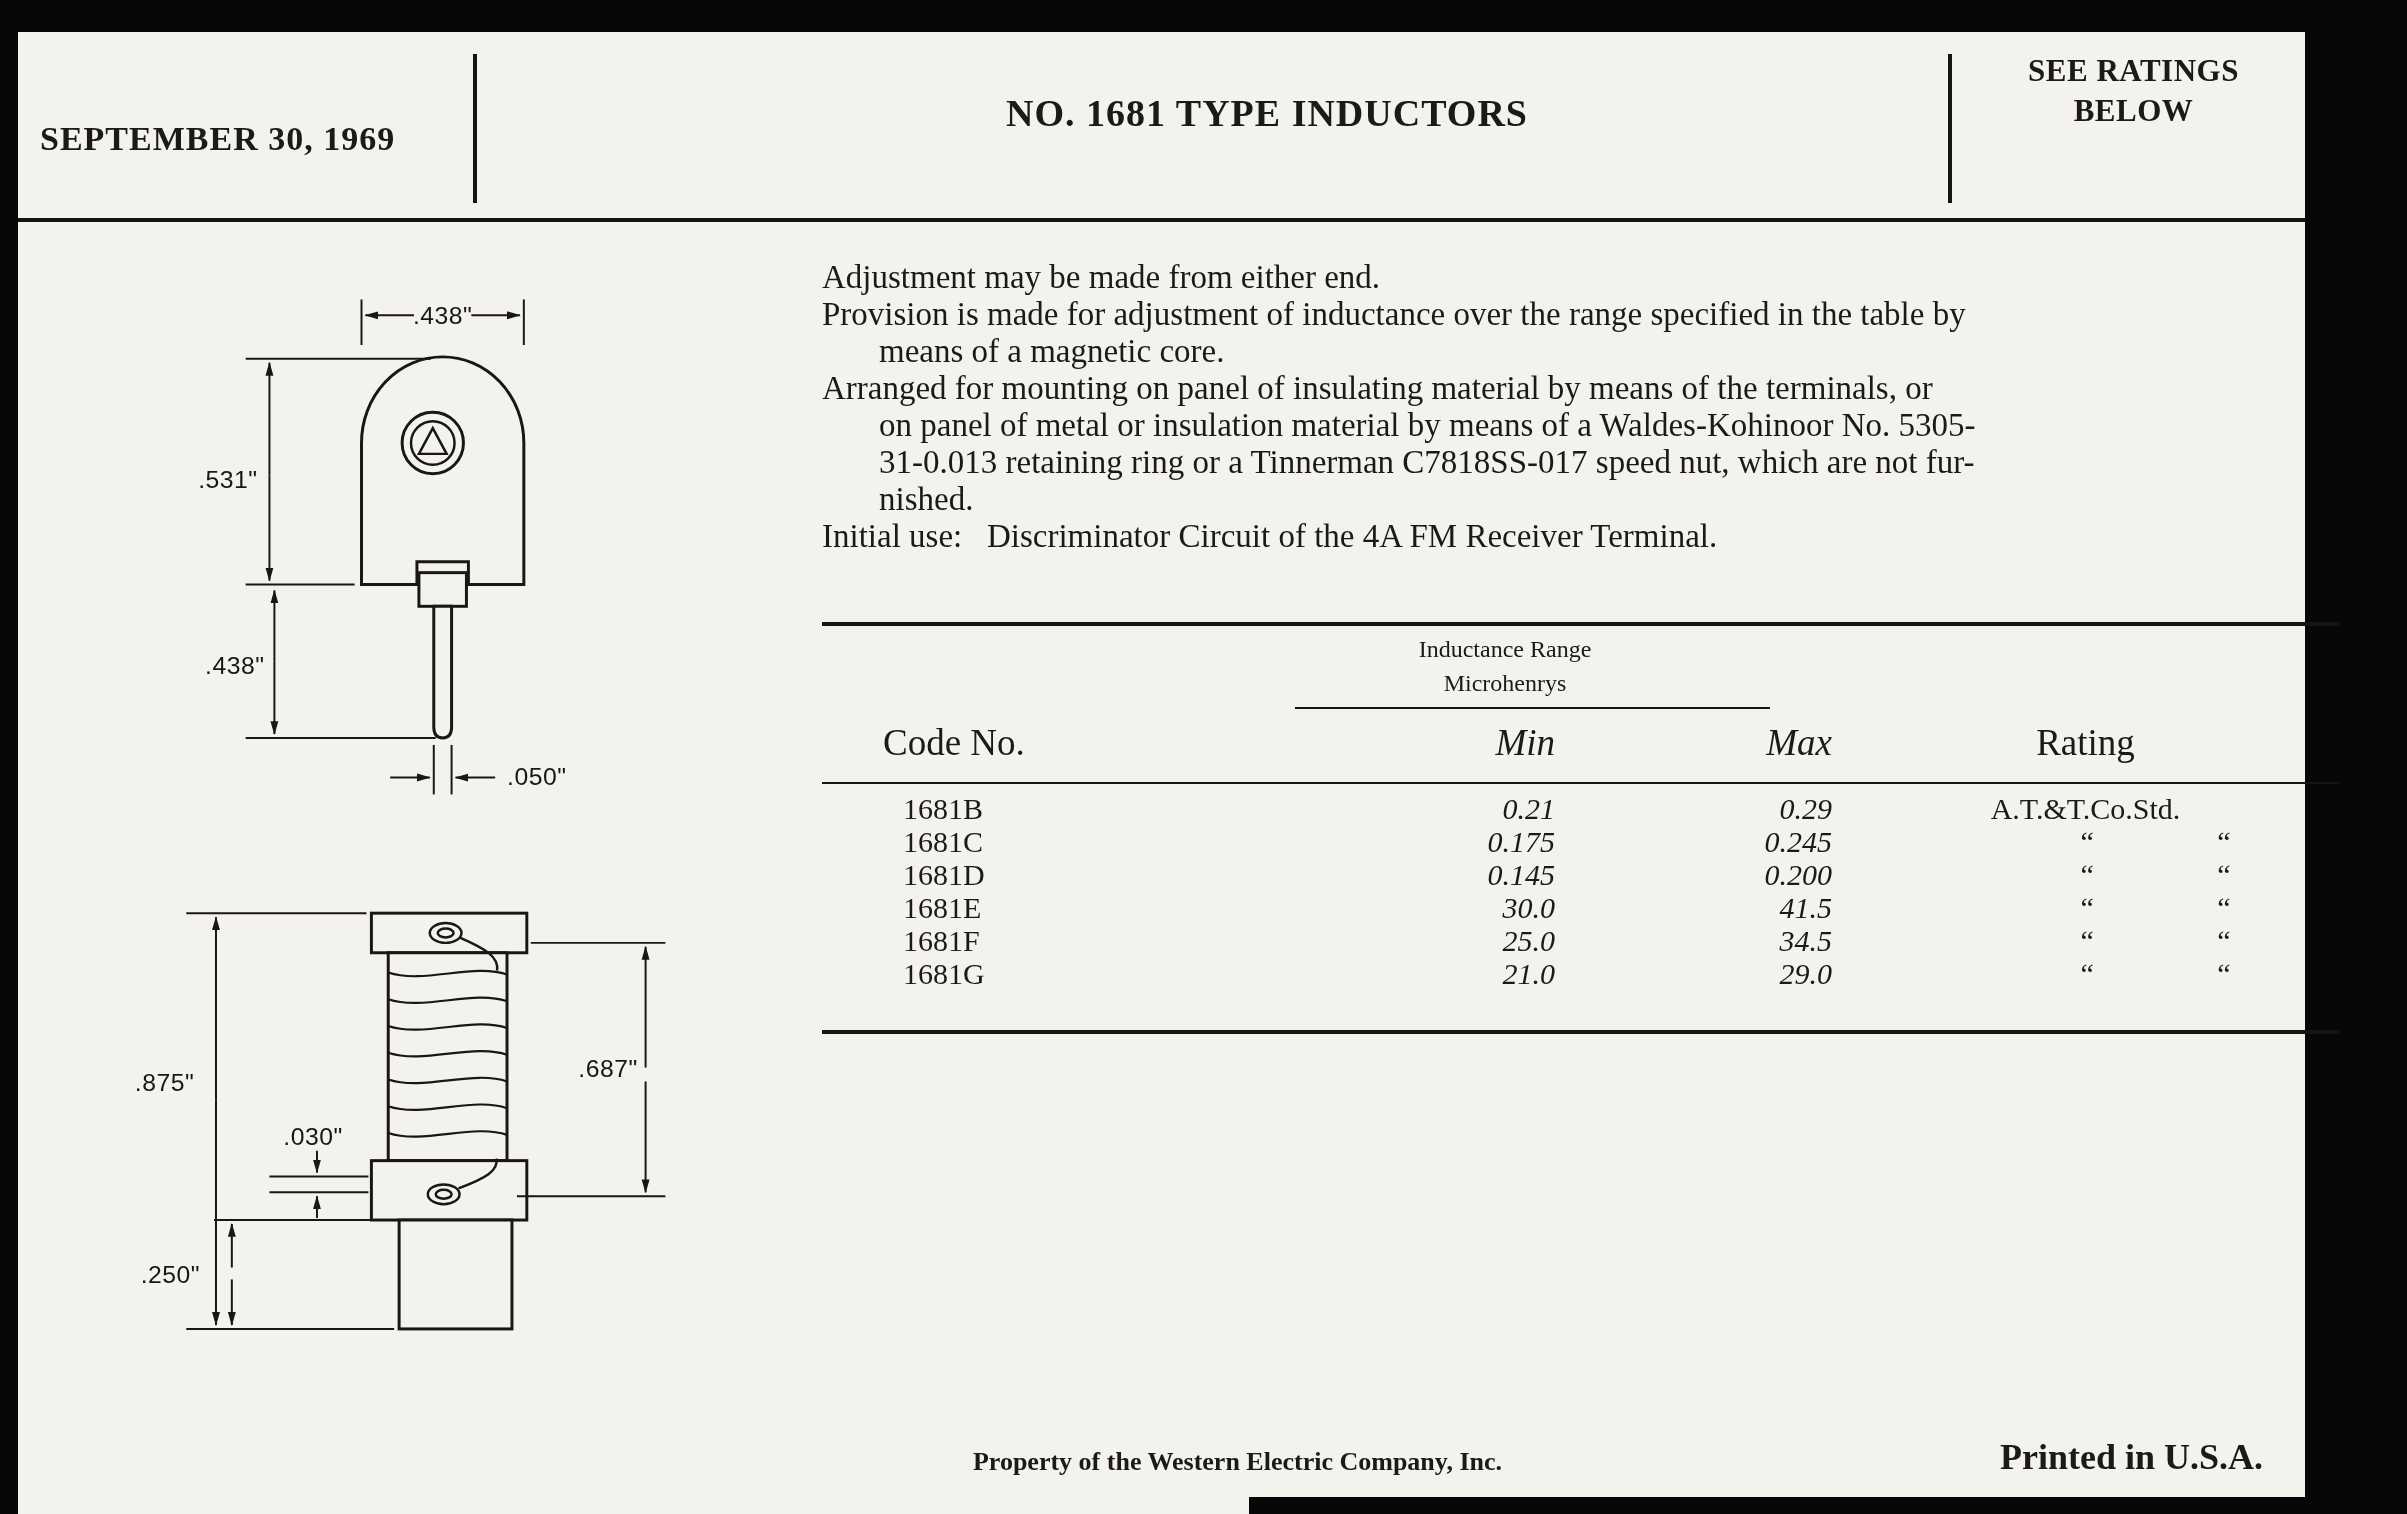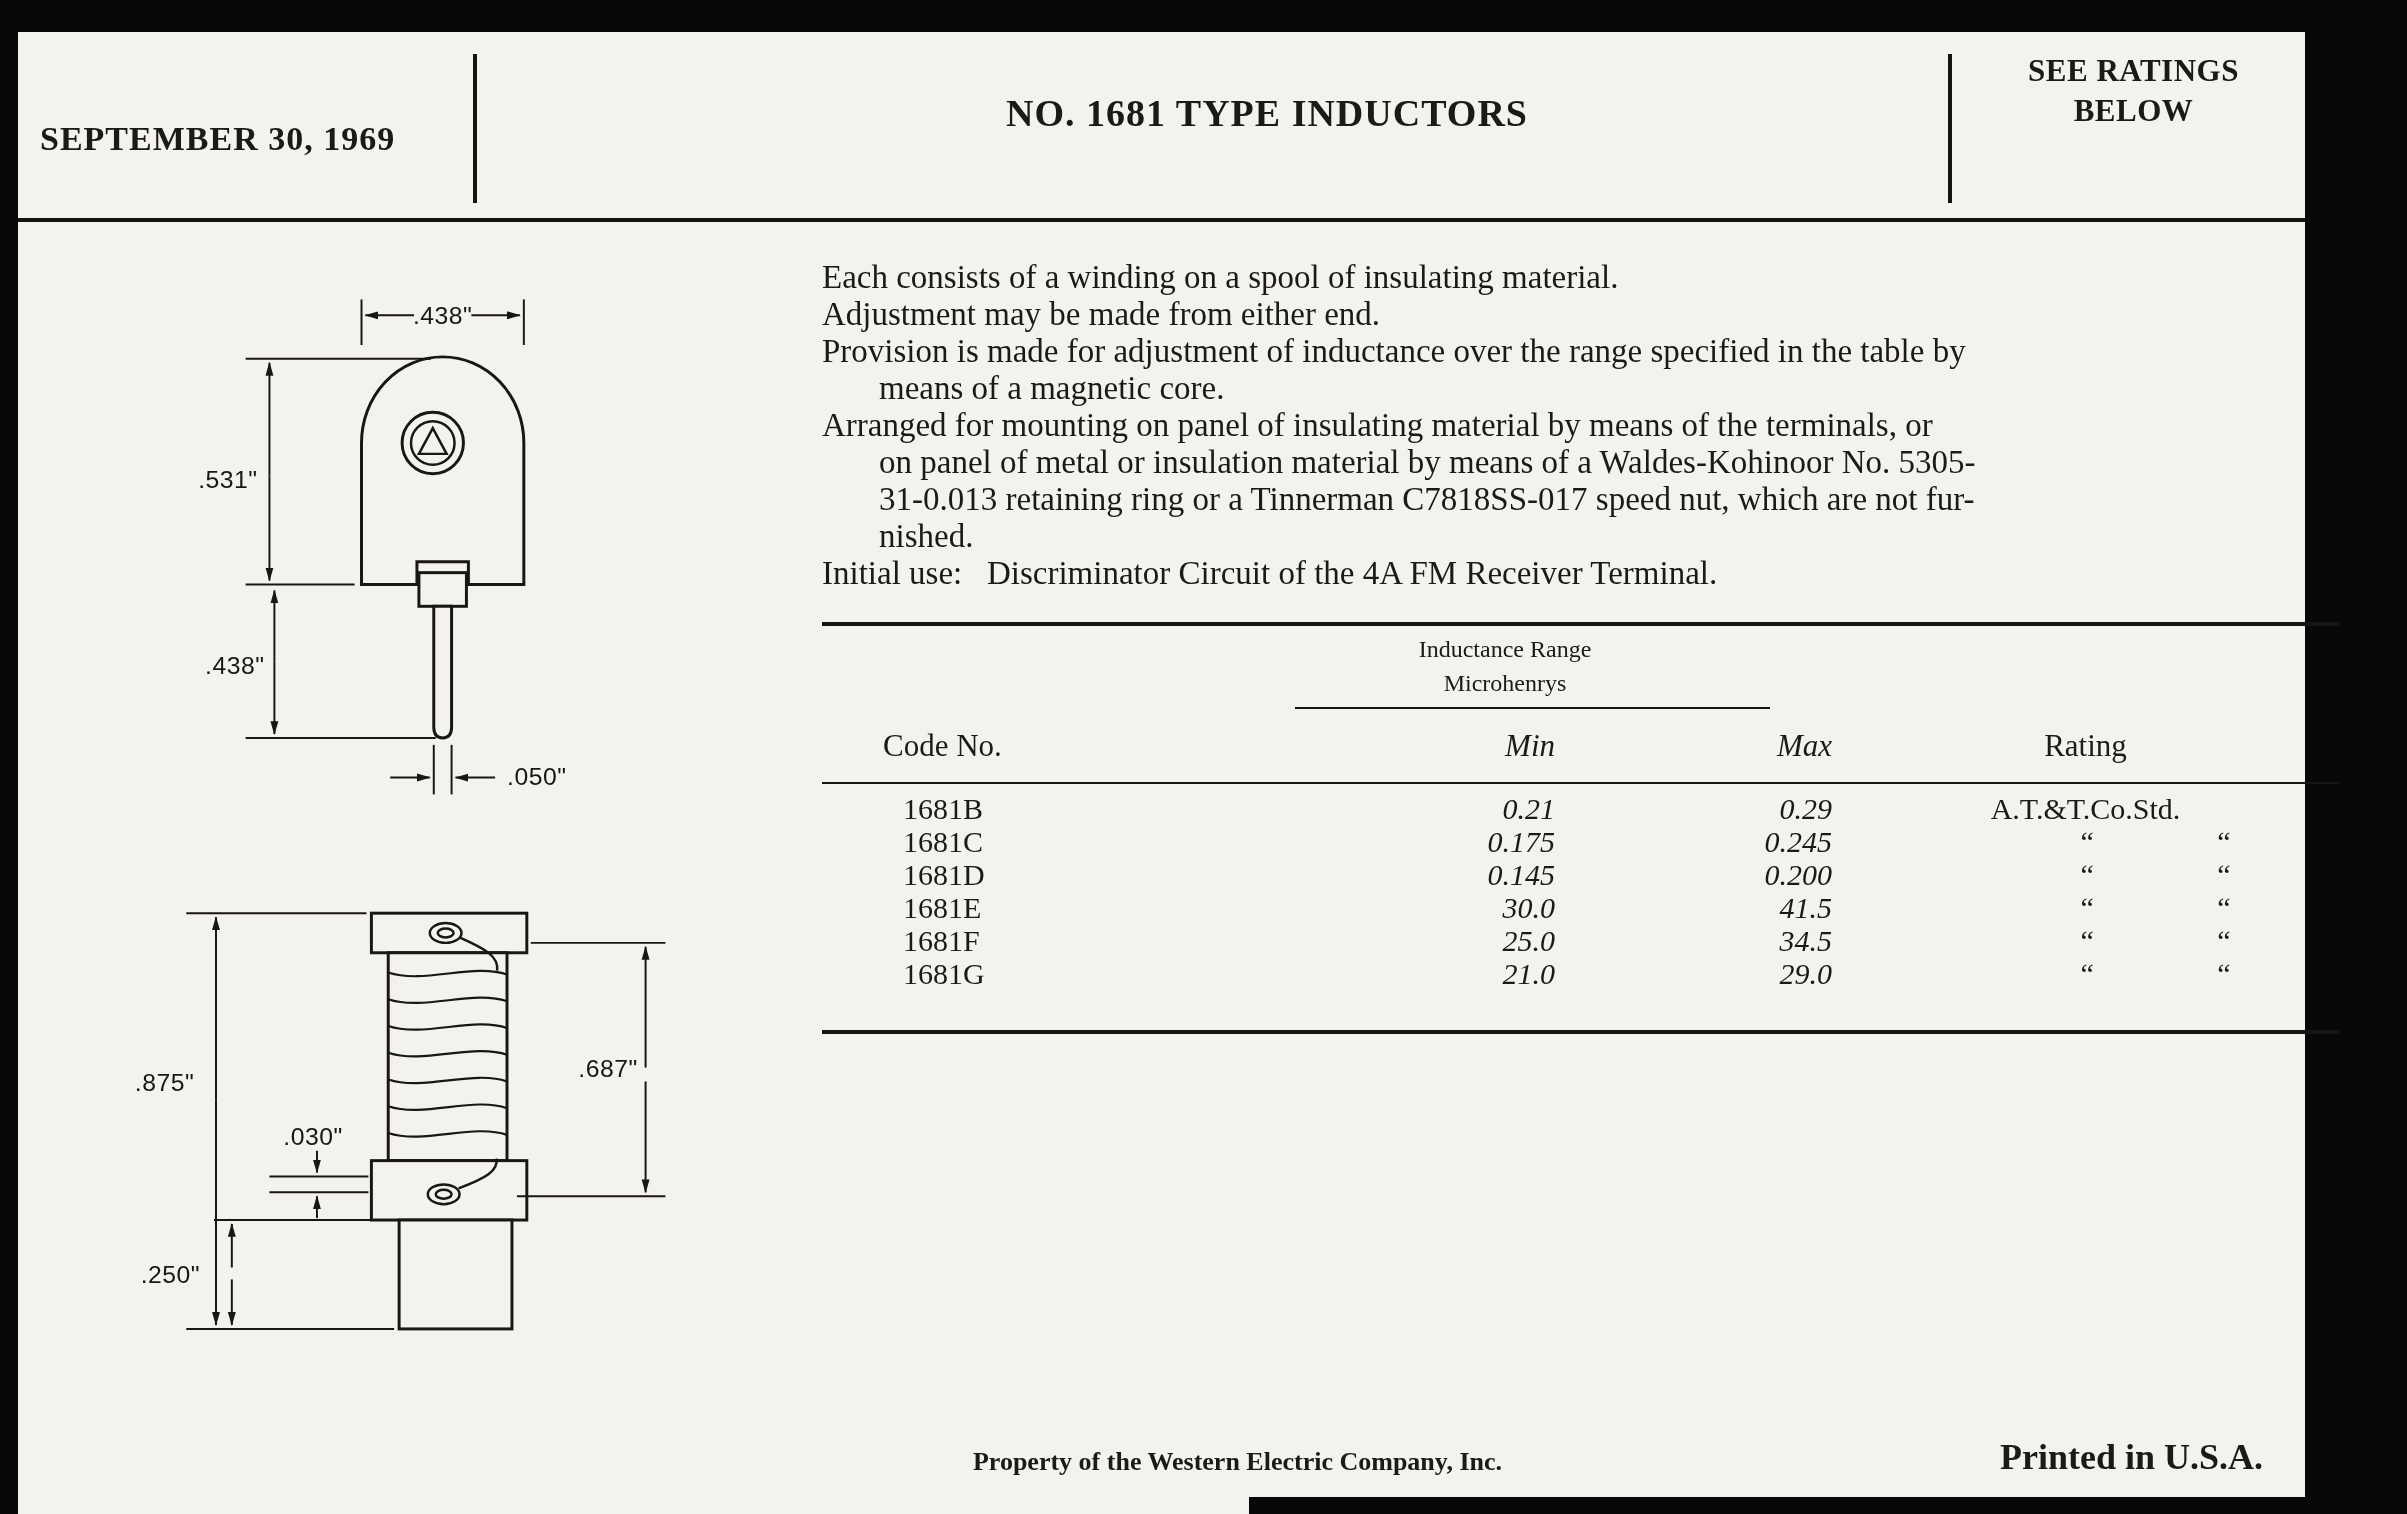--- a/index.html
+++ b/index.html
@@ -55,21 +55,21 @@
   .tbl .rule.thin { top:160px; height:2px; }
   .tbl .rule.heavy-bottom { top:408px; height:4px; }
   .ghead {
     position:absolute; left:297px; top:10px; width:772px;
     text-align:center; font-size:24px; line-height:34px;
   }
   .grule { position:absolute; left:473px; top:85px; width:475px; height:2px; background:#15140f; }
   .trow { display:grid; grid-template-columns:297px 436px 277px 507px; }
   .thead {
     position:absolute; left:0; top:91px; width:100%; height:51px;
-    align-items:end; font-size:31px;
+    align-items:end; font-size:37px;
   }
   .rows { position:absolute; left:0; top:170px; width:100%; }
   .rows .trow { height:33px; line-height:33px; }
   .c { overflow:visible; }
   .c-code { padding-left:81px; text-align:left; }
   .thead .c-code { padding-left:61px; }
   .c-min, .c-max { text-align:right;font-style:italic; }
   .c-rating { position:relative; text-align:center; }
   .ditto { position:absolute; top:0; }
   .d-a { left:49%; }
@@ -97,21 +97,20 @@
 
   <div class="date">SEPTEMBER 30, 1969</div>
   <div class="vrule r1"></div>
   <h1 class="title">NO. 1681 TYPE INDUCTORS</h1>
   <div class="vrule r2"></div>
   <div class="ratings">SEE RATINGS
 BELOW</div>
   <div class="hrule"></div>
 
   <section class="desc">
-    <p class="para">Each consists of a winding on a spool of insulating material.</p>
     <p class="para">Adjustment may be made from either end.</p>
     <p class="para">Provision is made for adjustment of inductance over the range specified in the table by
 means of a magnetic core.</p>
     <p class="para">Arranged for mounting on panel of insulating material by means of the terminals, or
 on panel of metal or insulation material by means of a Waldes-Kohinoor No. 5305-
 31-0.013 retaining ring or a Tinnerman C7818SS-017 speed nut, which are not fur-
 nished.</p>
     <p class="para">Initial use:  Discriminator Circuit of the 4A FM Receiver Terminal.</p>
   </section>
 

